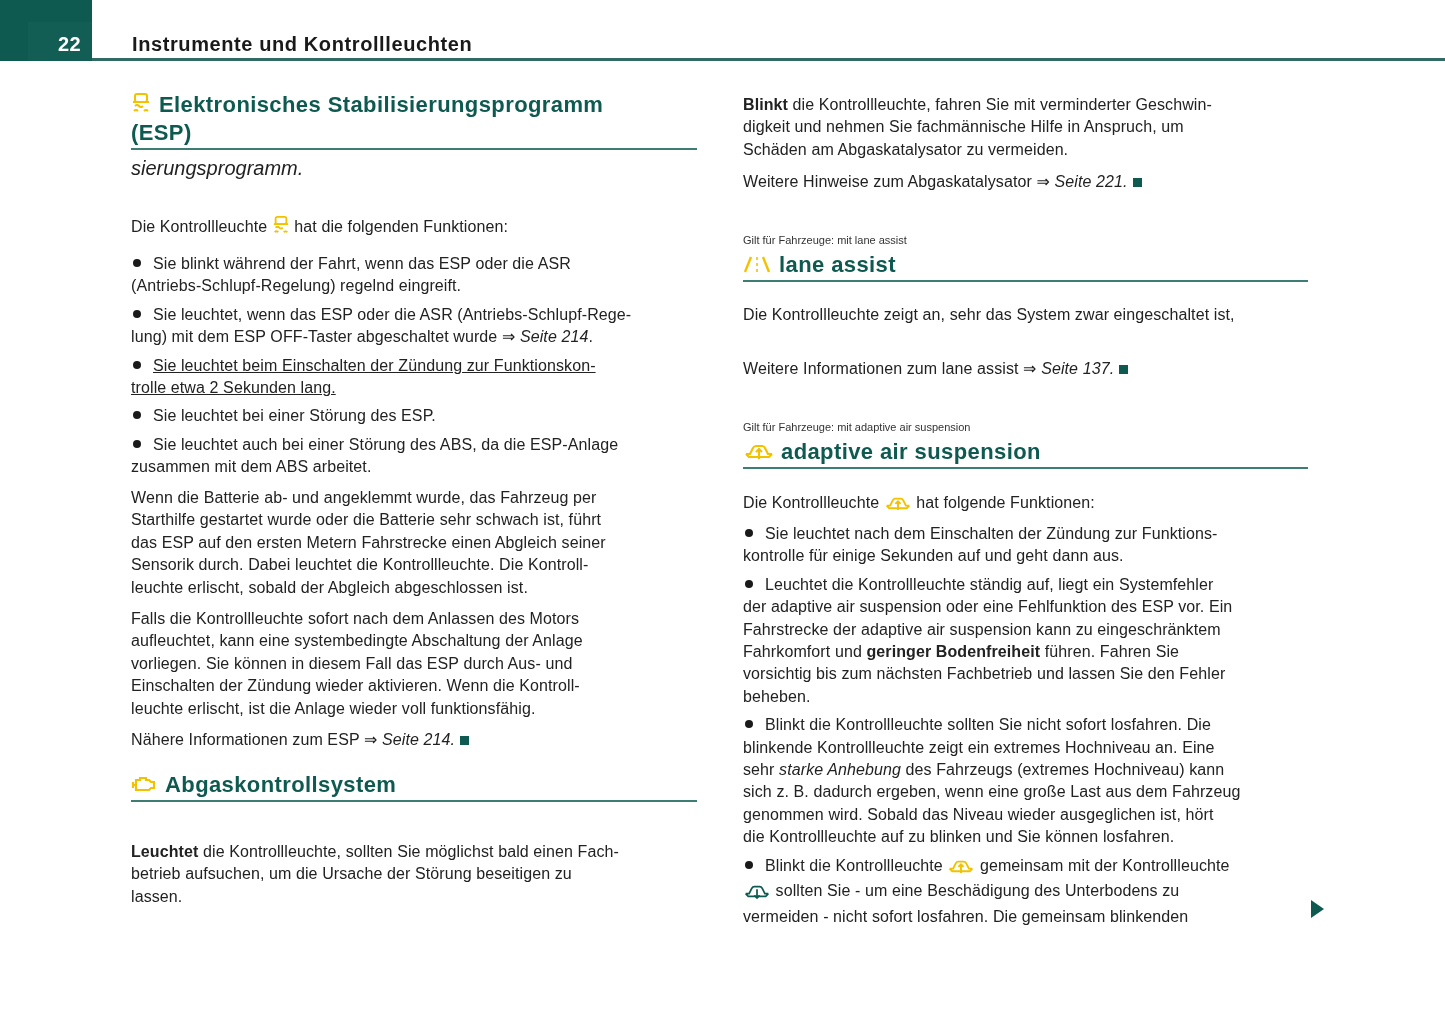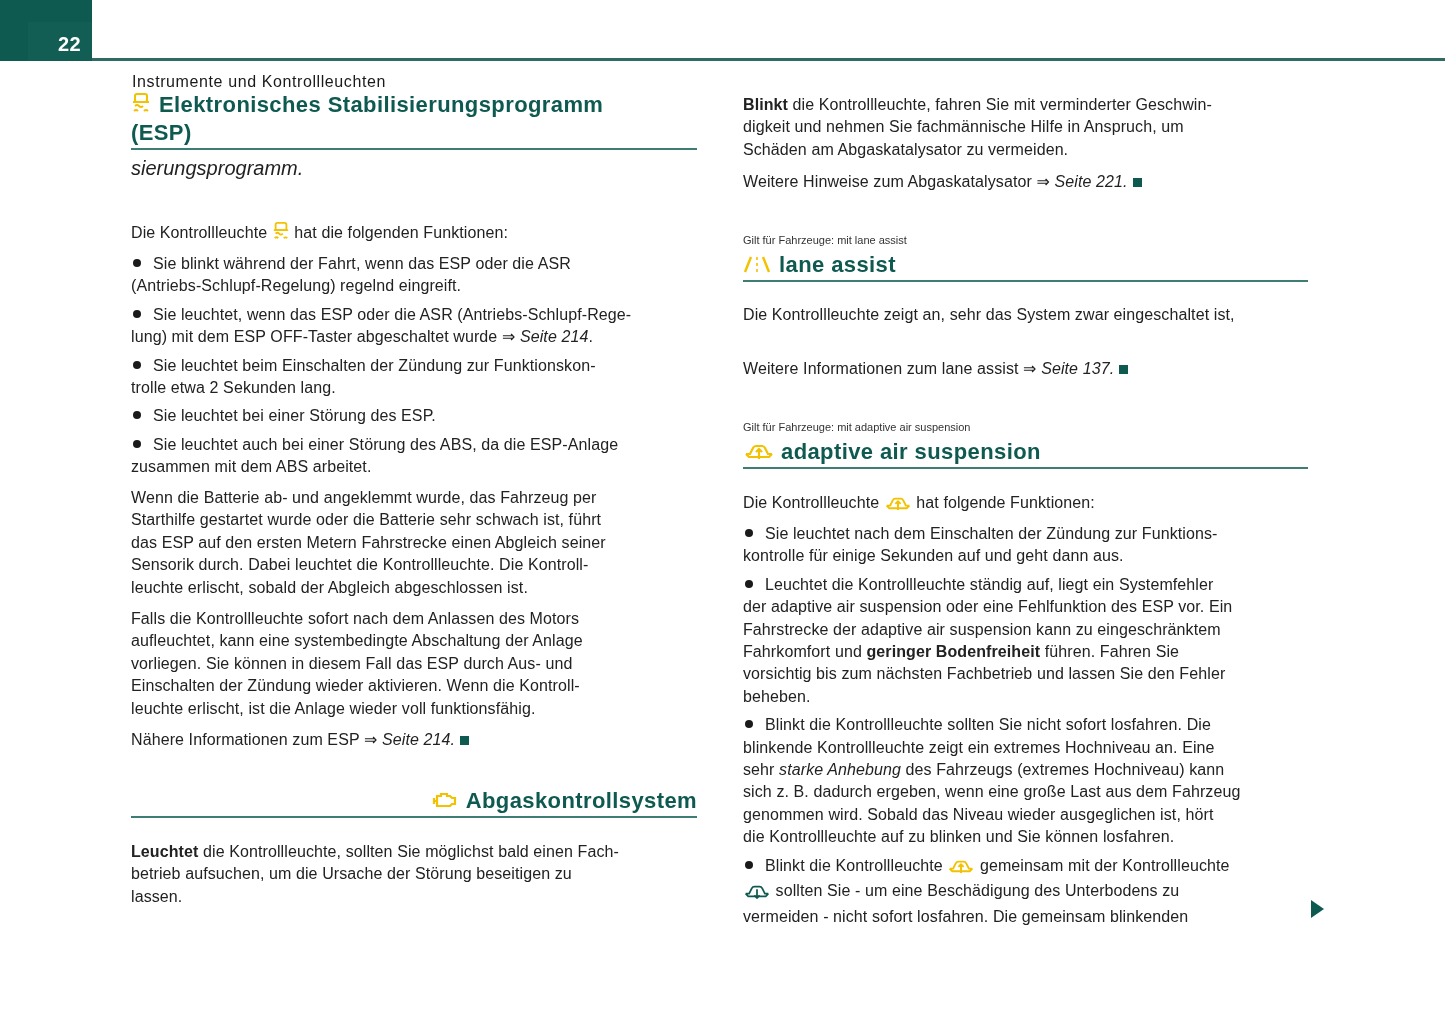--- a/index.html
+++ b/index.html
@@ -2,21 +2,21 @@
 <html><head>
 <meta charset="utf-8">
 <style>
   * { box-sizing: border-box; margin: 0; padding: 0; }
   html, body { width: 1445px; height: 1026px; background: #ffffff; overflow: hidden; }
   body { position: relative; font-family: "Liberation Sans", sans-serif; color: #1a1a1a; }
 
   .header-block { position: absolute; left: 0; top: 0; width: 92px; height: 61px; background: #0f5a50; }
   .header-block .inner { position: absolute; left: 28px; top: 22px; width: 64px; height: 39px; background: #135e54; }
   .page-number { position: absolute; left: 58px; top: 33px; font-size: 20px; font-weight: bold; color: #ffffff; letter-spacing: 0.5px; text-align: right; }
-  .header-title { position: absolute; left: 132px; top: 33px; font-size: 16px; font-weight: normal; color: #1a1a1a; letter-spacing: 0.6px; margin-top: 40px; }
+  .header-title { position: absolute; left: 132px; top: 33px; font-size: 20px; font-weight: bold; color: #1a1a1a; letter-spacing: 0.6px; }
   .header-rule { position: absolute; left: 92px; top: 58px; width: 1353px; height: 3px; background: #2f6b62; }
 
   .col { position: absolute; top: 0; }
   .col-left { left: 131px; width: 566px; }
   .col-right { left: 743px; width: 565px; }
 
   .h2 { font-size: 22px; font-weight: bold; color: #0f5a50; letter-spacing: 0.4px; line-height: 26px; }
   .h2-rule { height: 2px; background: #3e7d73; }
   .subtitle { font-size: 20px; font-style: italic; color: #222; line-height: 26px; }
   .p { font-size: 16px; line-height: 22.4px; color: #222; letter-spacing: 0.1px; }
@@ -56,39 +56,39 @@
       </span><span>Elektronisches Stabilisierungsprogramm</span>
     </div>
     <div class="h2">(ESP)</div>
     <div class="h2-rule" style="margin-top:2px;"></div>
   </div>
 
   <div class="block subtitle" style="top:155px;">
     <div>sierungsprogramm.</div>
   </div>
 
-  <div class="block p" style="top:221px;">
+  <div class="block p" style="top:215px;">
     <span>Die Kontrollleuchte</span>
     <span class="icon" style="vertical-align:-3px;">
       <svg width="18" height="20" viewBox="0 0 20 22">
           <g fill="none" stroke="#f2c200" stroke-width="2">
             <rect x="4" y="2" width="12" height="8" rx="2"></rect>
             <line x1="2" y1="10" x2="18" y2="10"></line>
             <path d="M4 14 q2 -2 4 0 t4 0"></path>
             <path d="M3 19 q2 -2 4 0 M13 19 q2 -2 4 0"></path>
           </g>
         </svg>
     </span>
     <span>hat die folgenden Funktionen:</span>
   </div>
 
   <div class="block p" style="top:253px; width:566px;">
     <div class="bullet"><span class="dot"></span><span>Sie blinkt während der Fahrt, wenn das ESP oder die ASR</span><br><span>(Antriebs-Schlupf-Regelung) regelnd eingreift.</span></div>
     <div class="bullet" style="margin-top:6px;"><span class="dot"></span><span>Sie leuchtet, wenn das ESP oder die ASR (Antriebs-Schlupf-Rege-</span><br><span>lung) mit dem ESP OFF-Taster abgeschaltet wurde ⇒ </span><span class="italic">Seite 214</span><span>.</span></div>
-    <div class="bullet" style="margin-top:6px;"><span class="dot"></span><span>Sie leuchtet beim Einschalten der Zündung zur Funktionskon-</span><br><span>trolle etwa 2 Sekunden lang.</span></div>
+    <div class="bullet" style="margin-top:6px;text-decoration:underline;"><span class="dot"></span><span>Sie leuchtet beim Einschalten der Zündung zur Funktionskon-</span><br><span>trolle etwa 2 Sekunden lang.</span></div>
     <div class="bullet" style="margin-top:6px;"><span class="dot"></span><span>Sie leuchtet bei einer Störung des ESP.</span></div>
     <div class="bullet" style="margin-top:6px;"><span class="dot"></span><span>Sie leuchtet auch bei einer Störung des ABS, da die ESP-Anlage</span><br><span>zusammen mit dem ABS arbeitet.</span></div>
   </div>
 
   <div class="block p" style="top:487px;">
     <div>Wenn die Batterie ab- und angeklemmt wurde, das Fahrzeug per</div>
     <div>Starthilfe gestartet wurde oder die Batterie sehr schwach ist, führt</div>
     <div>das ESP auf den ersten Metern Fahrstrecke einen Abgleich seiner</div>
     <div>Sensorik durch. Dabei leuchtet die Kontrollleuchte. Die Kontroll-</div>
     <div>leuchte erlischt, sobald der Abgleich abgeschlossen ist.</div>
@@ -99,21 +99,21 @@
     <div>aufleuchtet, kann eine systembedingte Abschaltung der Anlage</div>
     <div>vorliegen. Sie können in diesem Fall das ESP durch Aus- und</div>
     <div>Einschalten der Zündung wieder aktivieren. Wenn die Kontroll-</div>
     <div>leuchte erlischt, ist die Anlage wieder voll funktionsfähig.</div>
   </div>
 
   <div class="block p" style="top:729px;">
     <span>Nähere Informationen zum ESP ⇒ </span><span class="italic">Seite 214.</span><span class="end-square"></span>
   </div>
 
-  <div class="block" style="top:788px; width:566px;text-align:right;">
+  <div class="block" style="top:772px; width:566px;">
     <div class="h2">
       <span class="icon" style="margin-right:8px; vertical-align:-1px;">
         <svg width="26" height="18" viewBox="0 0 26 18">
             <g fill="none" stroke="#f2c200" stroke-width="2.2">
               <path d="M2 7 v6 M2 10 h3 M5 5 h4 v-2 h6 v2 h3 l2 2 h3 v6 h-3 l-2 2 h-13 z"></path>
             </g>
           </svg>
       </span><span>Abgaskontrollsystem</span>
     </div>
     <div class="h2-rule" style="margin-top:1px;"></div>

